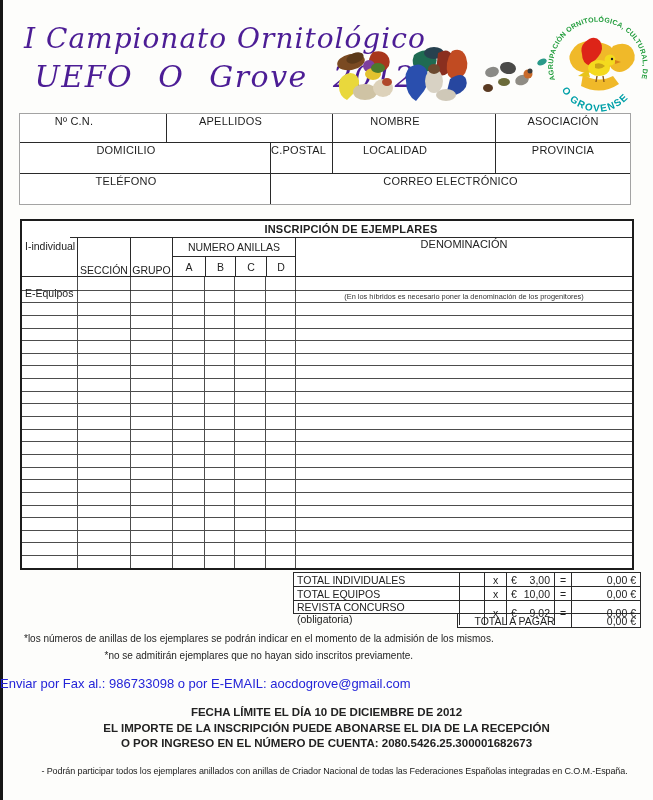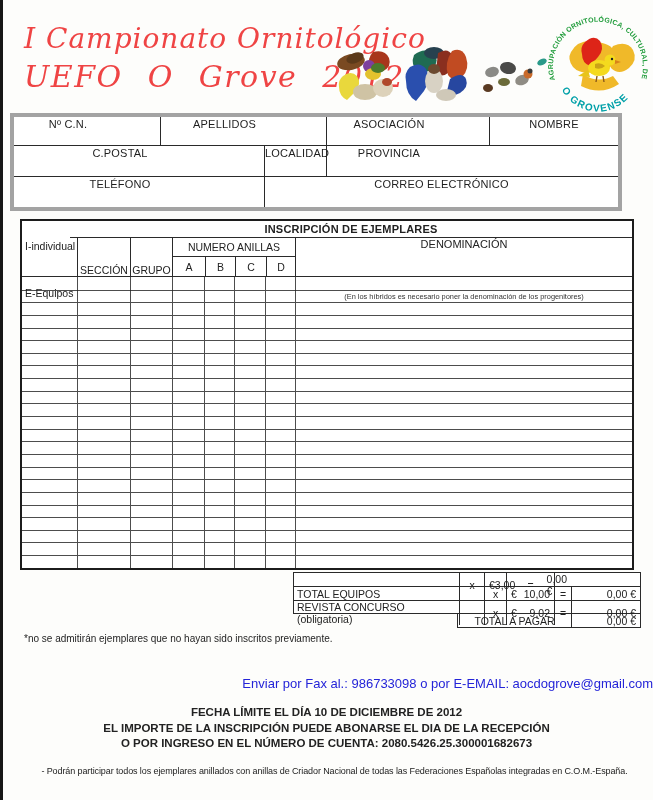--- a/index.html
+++ b/index.html
@@ -15,21 +15,21 @@
   .title-block { position:absolute; left:24px; top:22px; font-family:"DejaVu Serif", serif; font-style:italic; }
   .title-line1 { font-size:28px; letter-spacing:1px; }
   .title-line2 { font-size:30px; letter-spacing:1.5px; word-spacing:14px; margin-top:4px; }
 
   .birds-a { position:absolute; left:335px; top:48px; }
   .birds-b { position:absolute; left:404px; top:45px; }
   .birds-c { position:absolute; left:478px; top:58px; }
   .logo { position:absolute; left:543px; top:12px; }
 
   
-  .ptable { position:absolute; left:10px; top:113px; width:612px; border:4px solid #a3a3a3; background:#fff; }
+  .ptable { position:absolute; left:19px; top:113px; width:612px; border:1px solid #a3a3a3; background:#fff; }
   .prow { display:grid; }
   .prow + .prow { border-top:1px solid #2a2a2a; }
   .prow1 { grid-template-columns:108px 166px 163px 1fr; height:28px; }
   .prow2 { grid-template-columns:212px 62px 163px 1fr; height:31px; }
   .prow3 { grid-template-columns:212px 1fr; height:31px; }
   .pcell { position:relative; }
   .pcell + .pcell { border-left:1px solid #2a2a2a;margin-left:38px; }
   .plabel { display:block; text-align:center; font-size:11px; padding-top:1px; letter-spacing:0.2px; color:#1e1e1e; }
 
   
@@ -63,31 +63,31 @@
   .tx, .teq { justify-content:center; }
   .tprice { justify-content:space-between; padding:0 4px; }
   .tamount { justify-content:flex-end; padding-right:4px; }
   .tfoot { margin-left:164px; width:184px; display:grid; grid-template-columns:113px 1fr; height:14px; border:1px solid #2a2a2a; border-top:none; background:#fff; align-items:center; }
   .tfoot-label { text-align:center; font-size:10.5px; }
   .tfoot-amount { height:100%; display:flex; align-items:center; justify-content:flex-end; padding-right:4px; border-left:1px solid #2a2a2a; }
 
   
   .notes { position:absolute; left:24px; top:633px; font-size:10px; color:#1e1e1e; }
   .notes div + div { margin-top:6px;text-align:center; }
-  .fax-line { position:absolute; left:0; top:676px; width:100%; text-align:right; font-size:13px; }
+  .fax-line { position:absolute; left:0; top:676px; width:100%; text-align:left; font-size:13px; }
   .deadline { position:absolute; left:0; top:705px; width:100%; text-align:center; font-weight:bold; font-size:11.5px; line-height:15.5px; }
   .part-note { position:absolute; left:14px; top:766px; width:641px; text-align:center; font-size:9px; letter-spacing:-0.1px; }
 </style>
 </head>
 <body>
 
 <div class="page">
   <div class="scan-edge"></div>
 
-  <div class="title-block" style="color: #ef4444;">
+  <div class="title-block" style="color: #4c1d95; text-align: center;">
     <div class="title-line1">I Campionato Ornitológico</div>
     <div class="title-line2">UEFO O Grove 2012</div>
   </div>
 
   <svg class="birds-a" width="68" height="57" viewBox="0 0 68 57">
     <ellipse cx="16" cy="14" rx="14" ry="8" fill="#7a4a22" transform="rotate(-12 16 14)"></ellipse>
     <ellipse cx="20" cy="10" rx="9" ry="5" fill="#5c3a1a" transform="rotate(-20 20 10)"></ellipse>
     <path d="M38 4 q12 -3 16 6 q3 9 -6 13 q-9 3 -13 -4 q-3 -9 3 -15 z" fill="#a8361c"></path>
     <circle cx="34" cy="18" r="6" fill="#7d3f9e"></circle>
     <ellipse cx="38" cy="26" rx="8" ry="6" fill="#e3c22e"></ellipse>
@@ -151,27 +151,30 @@
 
   <div class="ptable">
     <div class="prow prow1">
       <div class="pcell">
           <span class="plabel">Nº C.N.</span>
         </div>
       <div class="pcell">
           <span class="plabel">APELLIDOS</span>
         </div>
       <div class="pcell">
+          <span class="plabel">NOMBRE</span>
+        </div>
+      <div class="pcell">
           <span class="plabel">ASOCIACIÓN</span>
-        </div>
-      <div class="pcell">
-          <span class="plabel">NOMBRE</span>
         </div>
     </div>
     <div class="prow prow2">
+      <div class="pcell">
+          <span class="plabel">DOMICILIO</span>
+        </div>
       <div class="pcell">
           <span class="plabel">C.POSTAL</span>
         </div>
       <div class="pcell">
           <span class="plabel">LOCALIDAD</span>
         </div>
       <div class="pcell">
           <span class="plabel">PROVINCIA</span>
         </div>
     </div>
@@ -438,20 +441,21 @@
           <div class="gcell"></div>
           <div class="gcell"></div>
           <div class="gcell"></div>
         </div>
       </div>
   </div>
 
   <div class="totals">
     <div class="tmain">
       <div class="trow">
+        <div class="tcell tlabel">TOTAL INDIVIDUALES</div>
         <div class="tcell"></div>
         <div class="tcell tx">x</div>
         <div class="tcell tprice">
           <span>€</span>
           <span>3,00</span>
         </div>
         <div class="tcell teq">=</div>
         <div class="tcell tamount">0,00 €</div>
       </div>
       <div class="trow">
@@ -477,20 +481,21 @@
         <div class="tcell tamount">0,00 €</div>
       </div>
     </div>
     <div class="tfoot">
       <div class="tfoot-label">TOTAL A PAGAR</div>
       <div class="tfoot-amount">0,00 €</div>
     </div>
   </div>
 
   <div class="notes">
+    <div>*los números de anillas de los ejemplares se podrán indicar en el momento de la admisión de los mismos.</div>
     <div>*no se admitirán ejemplares que no hayan sido inscritos previamente.</div>
   </div>
 
   <div class="fax-line" style="color: rgb(36, 36, 216);">Enviar por Fax al.: 986733098 o por E-EMAIL: aocdogrove@gmail.com</div>
 
   <div class="deadline">
     <div>FECHA LÍMITE EL DÍA 10 DE DICIEMBRE DE 2012</div>
     <div>EL IMPORTE DE LA INSCRIPCIÓN PUEDE ABONARSE EL DIA DE LA RECEPCIÓN</div>
     <div>O POR INGRESO EN EL NÚMERO DE CUENTA: 2080.5426.25.300001682673</div>
   </div>

